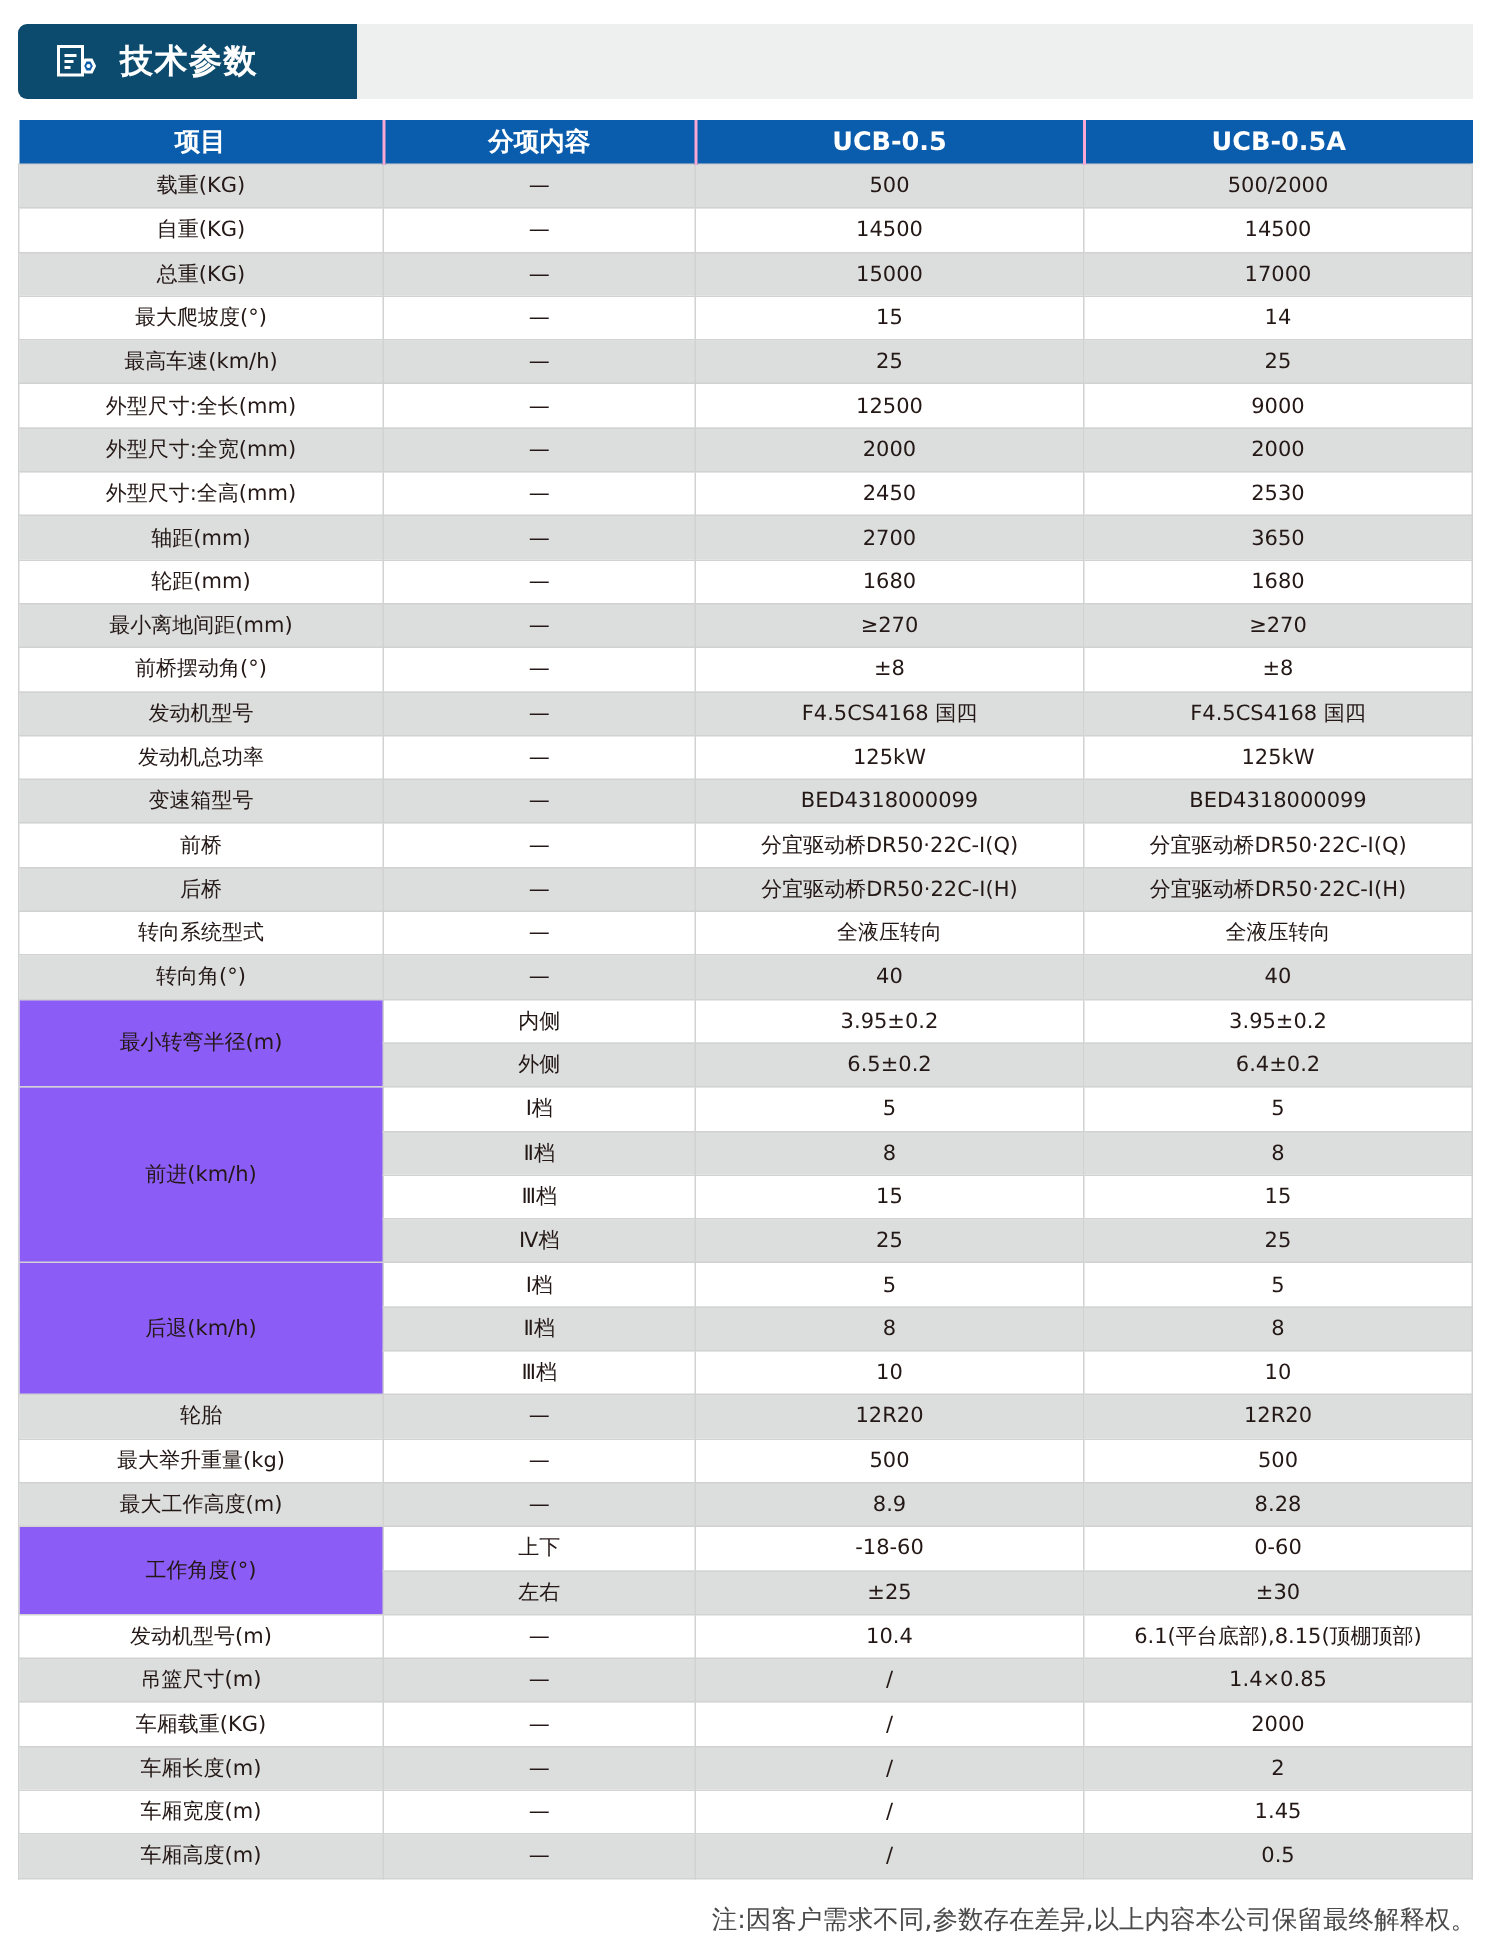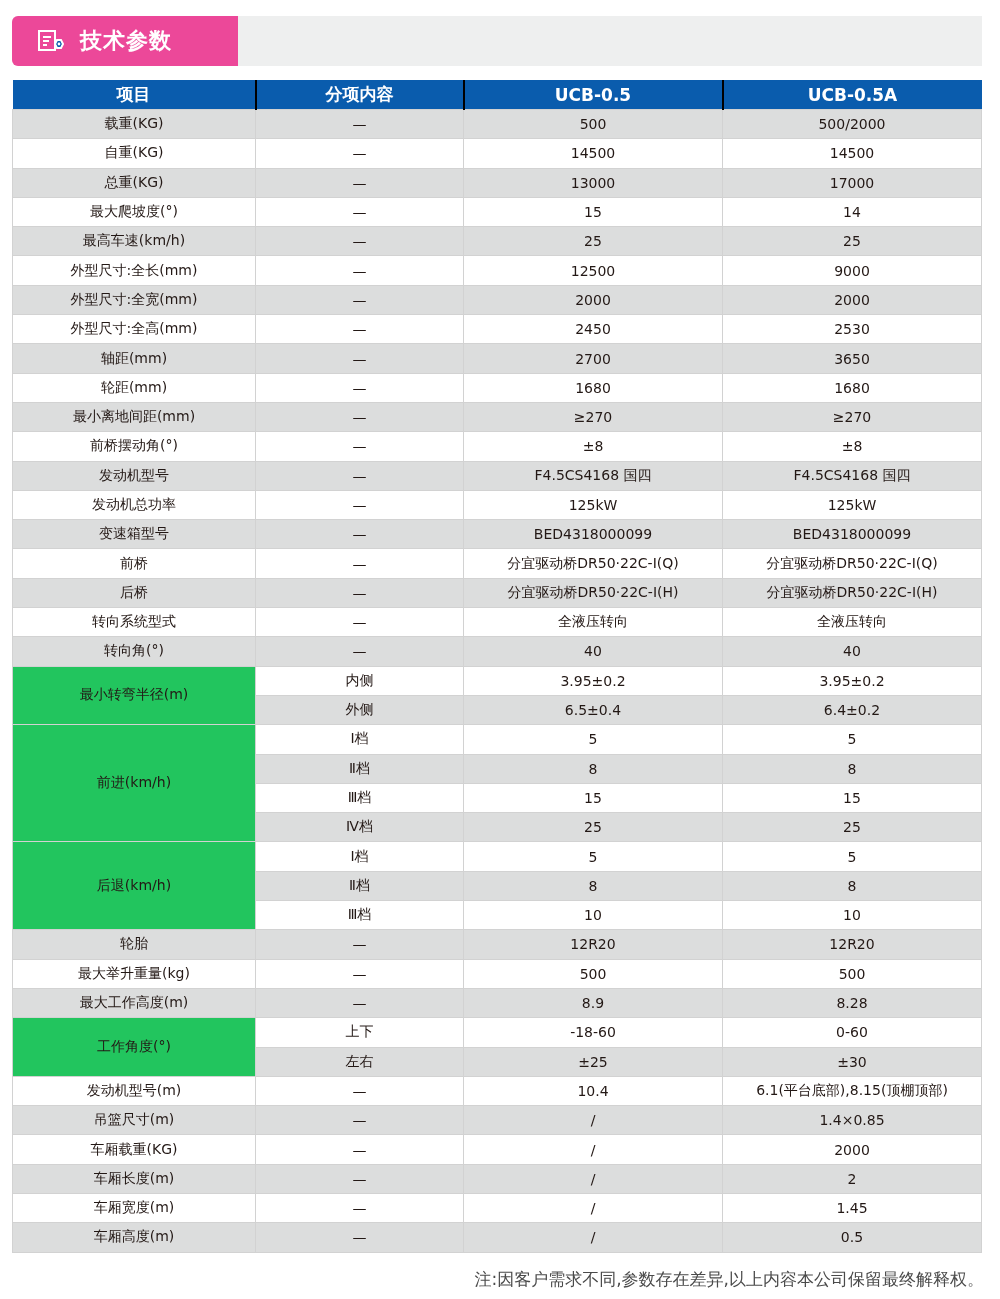--- a/index.html
+++ b/index.html
@@ -1,27 +1,27 @@
 <!DOCTYPE html>
 <html><head>
 <meta charset="utf-8">
 <style>
   html, body { margin: 0; padding: 0; background: #ffffff; }
   body { width: 1000px; height: 1299px; position: relative; font-family: "DejaVu Sans", "Liberation Sans", sans-serif; color: #231815; overflow: hidden; }
   .title-band { position: absolute; left: 12px; top: 16px; width: 970px; height: 50px; background: #eeefef; border-radius: 6px 0 0 6px; }
-  .title-block { position: absolute; left: 0; top: 0; width: 226px; height: 50px; background: #ec4899; border-radius: 6px 0 0 6px; display: flex; align-items: center; }
+  .title-block { position: absolute; left: 0; top: 0; width: 226px; height: 50px; background: #0c4a6e; border-radius: 6px 0 0 6px; display: flex; align-items: center; }
   .title-icon { width: 26px; height: 22px; margin-left: 26px; margin-right: 16px; }
   .title-text { color: #ffffff; font-size: 22px; font-weight: bold; letter-spacing: 1px; }
   table.spec { position: absolute; left: 12px; top: 80px; width: 969px; border-collapse: collapse; table-layout: fixed; }
-  table.spec th { background: #0a5cad; color: #ffffff; font-size: 17px; font-weight: bold; height: 29px; padding: 0; text-align: center; border-left: 2px solid #000000; }
+  table.spec th { background: #0a5cad; color: #ffffff; font-size: 17px; font-weight: bold; height: 29px; padding: 0; text-align: center; border-left: 2px solid #f9a8d4; }
   table.spec th:first-child { border-left: none; margin-top: 28px; }
   table.spec td { height: 28.3px; padding: 0; text-align: center; font-size: 14px; border: 1px solid #d2d2d2; white-space: nowrap; }
   tr.g td.v { background: #dcdddd; }
   tr.w td.v { background: #ffffff; }
-  td.merged { background: #22c55e; }
+  td.merged { background: #8b5cf6; }
   .note { position: absolute; right: 16px; top: 1268px; font-size: 17px; color: #4a4a4a; }
 </style>
 </head>
 <body>
 
 <div class="title-band">
   <div class="title-block">
     <svg class="title-icon" viewBox="0 0 26 22">
       <rect x="1" y="1" width="16" height="19" fill="none" stroke="#fff" stroke-width="2"></rect>
       <line x1="5" y1="7" x2="13" y2="7" stroke="#fff" stroke-width="2"></line>
@@ -58,21 +58,21 @@
       </tr>
       <tr class="w">
         <td class="v">自重(KG)</td>
         <td class="v">—</td>
         <td class="v">14500</td>
         <td class="v">14500</td>
       </tr>
       <tr class="g">
         <td class="v">总重(KG)</td>
         <td class="v">—</td>
-        <td class="v">13000</td>
+        <td class="v">15000</td>
         <td class="v">17000</td>
       </tr>
       <tr class="w">
         <td class="v">最大爬坡度(°)</td>
         <td class="v">—</td>
         <td class="v">15</td>
         <td class="v">14</td>
       </tr>
       <tr class="g">
         <td class="v">最高车速(km/h)</td>
@@ -165,21 +165,21 @@
         <td class="v">40</td>
       </tr>
       <tr class="w">
         <td class="merged" rowspan="2">最小转弯半径(m)</td>
         <td class="v">内侧</td>
         <td class="v">3.95±0.2</td>
         <td class="v">3.95±0.2</td>
       </tr>
       <tr class="g">
         <td class="v">外侧</td>
-        <td class="v">6.5±0.4</td>
+        <td class="v">6.5±0.2</td>
         <td class="v">6.4±0.2</td>
       </tr>
       <tr class="w">
         <td class="merged" rowspan="4">前进(km/h)</td>
         <td class="v">Ⅰ档</td>
         <td class="v">5</td>
         <td class="v">5</td>
       </tr>
       <tr class="g">
         <td class="v">Ⅱ档</td>

